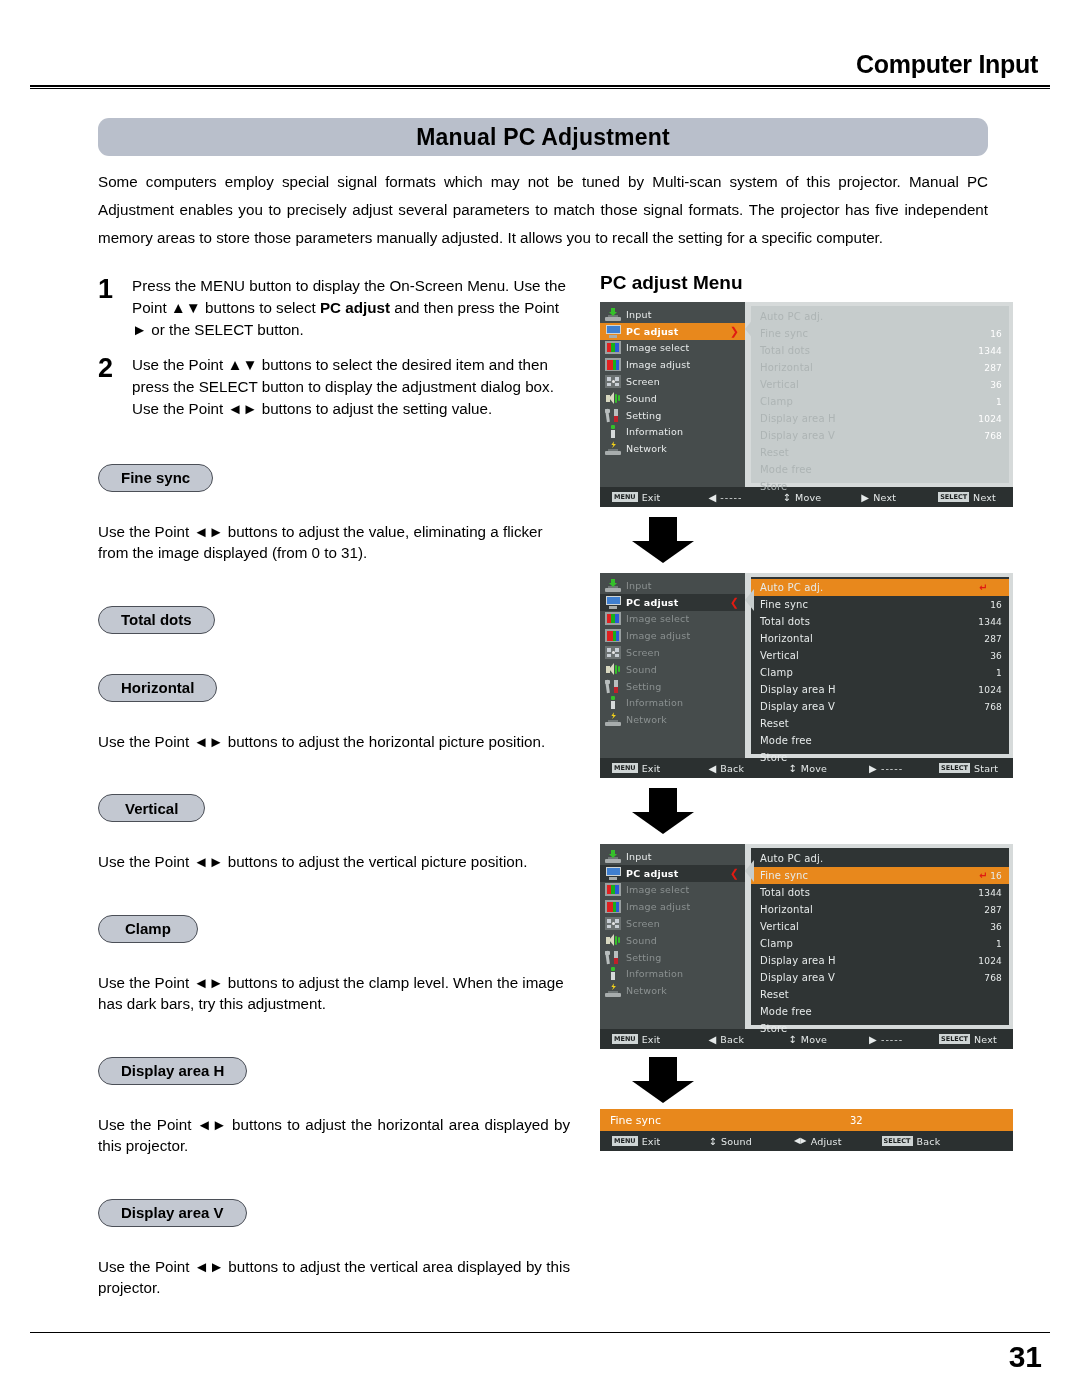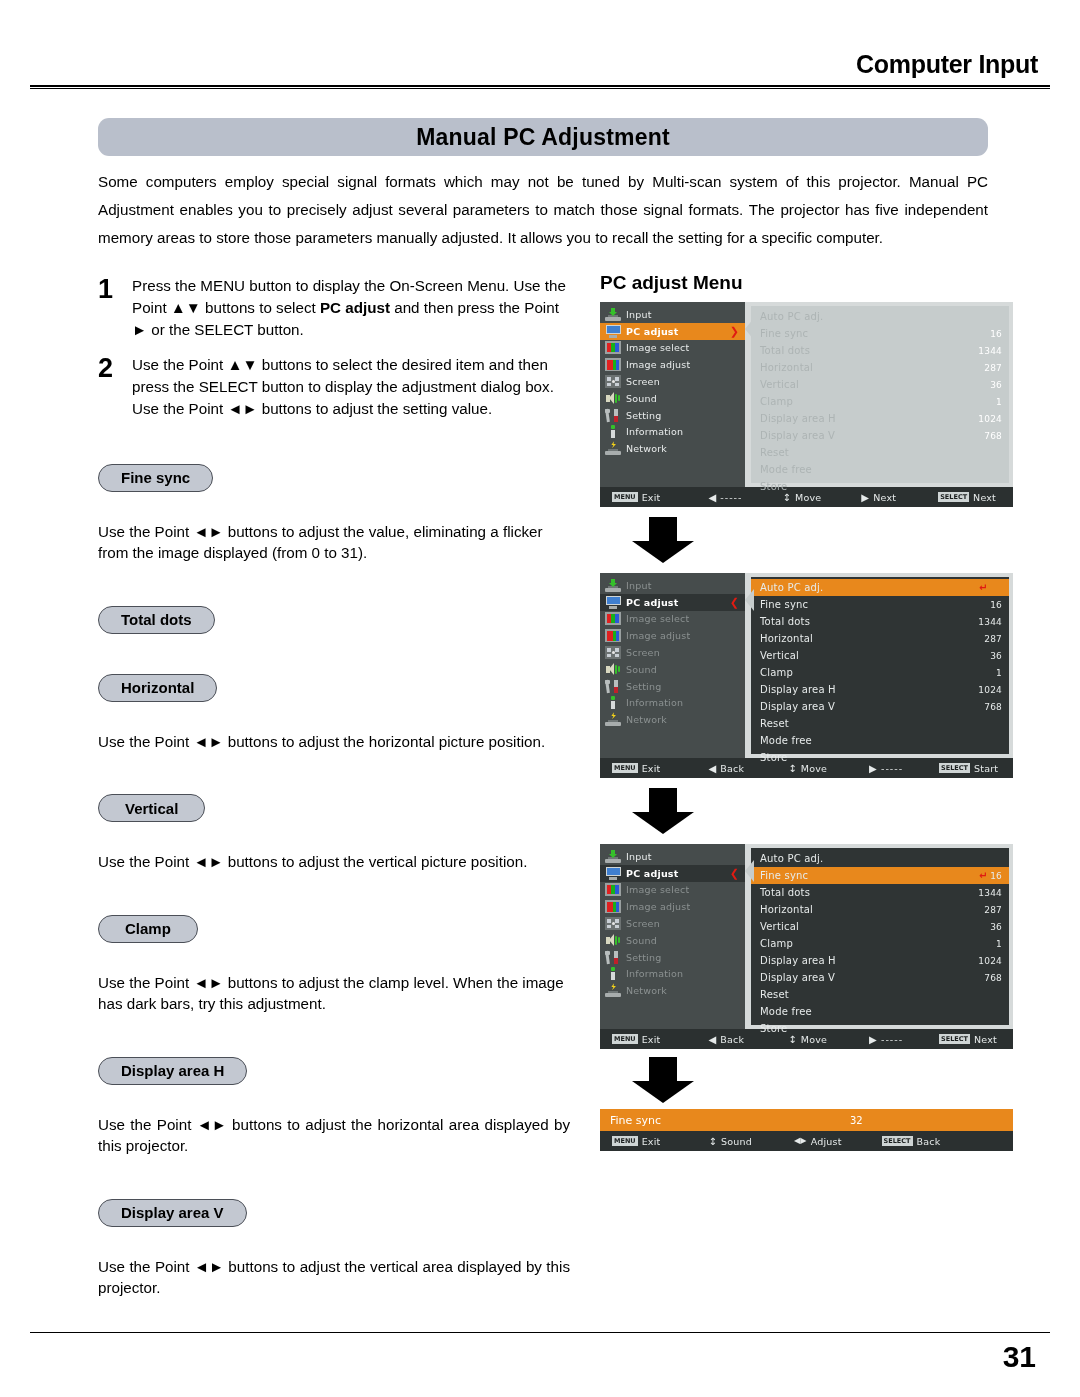--- a/index.html
+++ b/index.html
@@ -264,21 +264,21 @@
   .dn-arrow .head  { position:absolute; left:0; top:24px; width:0; height:0;
                      border-left:31px solid transparent; border-right:31px solid transparent;
                      border-top:22px solid #000; }
 
   
   .footer-rule {
     position:absolute; left:30px; top:1332px; width:1020px;
     border-top:1.5px solid #000;
   }
   .page-no {
-    position:absolute; right:44px; top:1340px;
+    position:absolute; right:38px; top:1340px;
     font-size:30px; font-weight:bold;
   }
 </style>
 </head>
 <body>
 
 <div class="page-header">
   <div class="ttl">Computer Input</div>
   <div class="rule-double"></div>
 </div>

